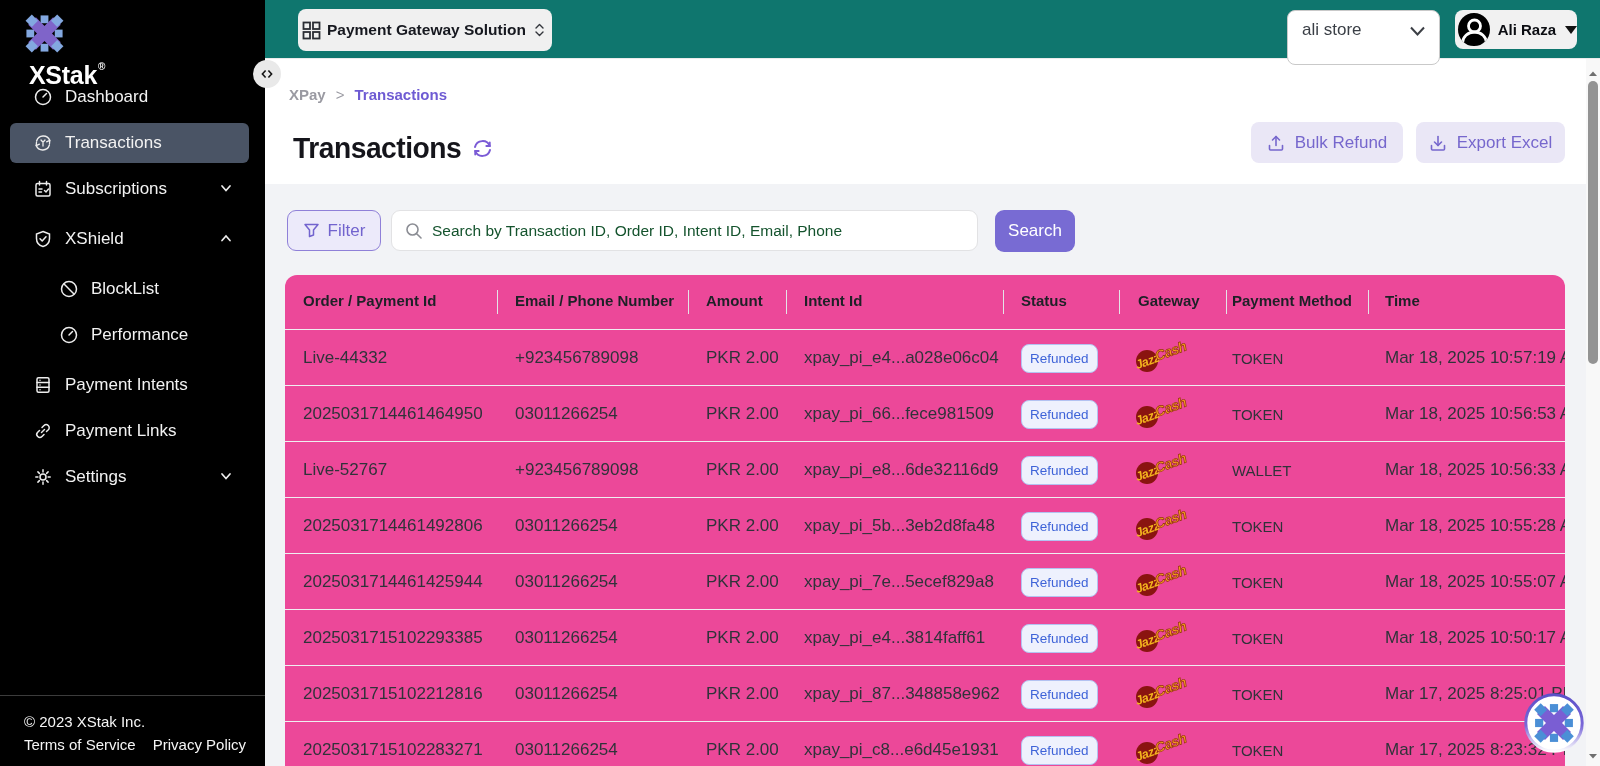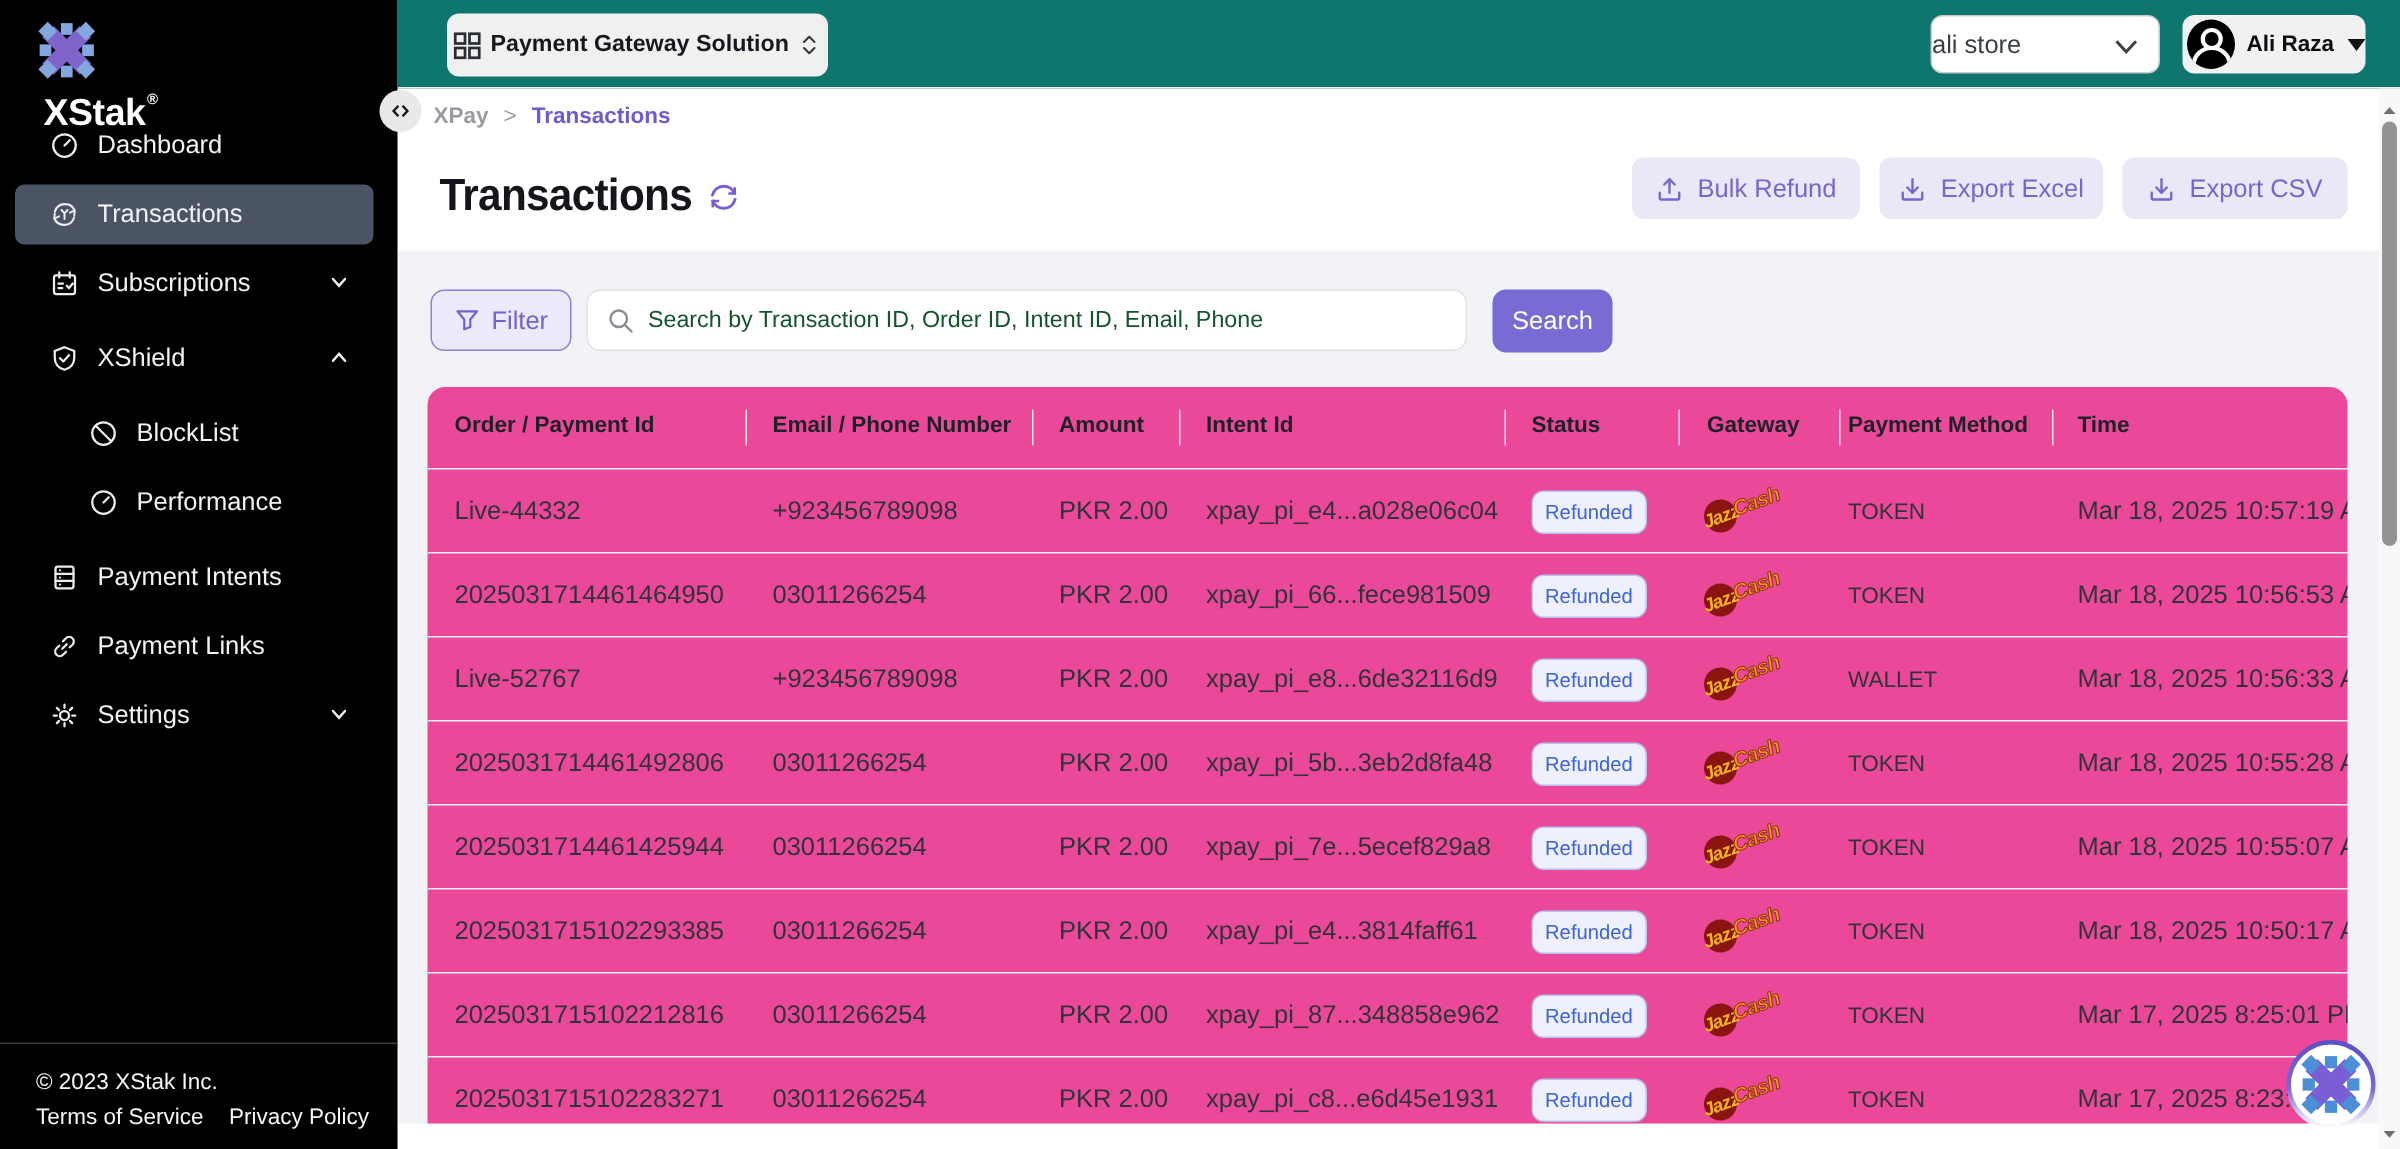--- a/index.html
+++ b/index.html
@@ -14,28 +14,28 @@
 .nav-item.sub .ic { margin-left:50px; }
 .nav-item.active { background:#4a5465; }
 .nav-item .chev { position:absolute; right:16px; top:12px; width:14px; height:14px; }
 .sb-footer { position:absolute; left:0; top:695px; width:265px; height:71px; border-top:1px solid #3c3c3c; color:#f5f5f5; }
 .sb-footer .l1 { position:absolute; left:24px; top:17px; font-size:15px; white-space:nowrap;}
 .sb-footer .l2 { position:absolute; left:24px; top:40px; font-size:15px; white-space:nowrap;}
 .topbar { position:absolute; left:265px; top:0; width:1335px; height:59px; background:#0f766e; border-bottom:1px solid #ebebeb; z-index:3; }
 .pgs-btn { position:absolute; left:33px; top:9px; width:254px; height:42px; background:#f0f0f0; border-radius:8px; display:flex; align-items:center; color:#16181f; font-size:15.5px; font-weight:700; white-space:nowrap; }
 .pgs-btn .grid { margin-left:4px; margin-right:6px; }
 .pgs-btn .updn { margin-left:8px; }
-.store-sel { position:absolute; right:160px; top:10px; width:153px; height:39px; background:#fff; border:1px solid #c9c9c9; border-radius:8px; color:#3a3f46; font-size:17px; line-height:37px; }
+.store-sel { position:absolute; right:160px; top:10px; width:153px; height:55px; background:#fff; border:1px solid #c9c9c9; border-radius:8px; color:#3a3f46; font-size:17px; line-height:37px; padding-left:14px; }
 .store-sel svg { position:absolute; right:13px; top:13px; }
 .user-chip { position:absolute; right:23px; top:10px; width:122px; height:39px; background:#f1f1f1; border-radius:8px; display:flex; align-items:center; }
 .user-chip .av { width:33px; height:33px; border-radius:50%; background:#000; margin-left:3px; position:relative; overflow:hidden; }
 .user-chip .name { color:#0b0d12; font-size:15px; font-weight:700; margin-left:8px; white-space:nowrap; }
 .user-chip .tri { width:0; height:0; border-left:6px solid transparent; border-right:6px solid transparent; border-top:8px solid #111; margin-left:9px; }
 .collapse { position:absolute; left:253px; top:60px; width:28px; height:28px; background:#e9e9e9; border-radius:50%; z-index:6; text-align:center; }
-.main { position:absolute; left:265px; top:42px; width:1335px; height:707px; background:#fff; }
+.main { position:absolute; left:265px; top:59px; width:1335px; height:707px; background:#fff; }
 .crumbs { position:absolute; left:24px; top:27px; font-size:15px; font-weight:700; color:#9a9aa2; }
 .crumbs .sep { margin:0 10px; font-weight:400; color:#9a9aa2; }
 .crumbs .cur { color:#6e5bd3; }
 .h1row { position:absolute; left:28px; top:72px; height:44px; }
 .h1row h1 { font-size:30px; font-weight:700; color:#15151b; letter-spacing:-0.5px; transform:scaleX(0.94); transform-origin:left center; }
 .h1row svg { position:absolute; left:179px; top:7px; }
 .actions { position:absolute; right:35px; top:63px; display:flex; }
 .act-btn { height:41px; background:#eae7f6; border-radius:8px; color:#7667cd; font-size:17px; display:flex; align-items:center; justify-content:center; margin-left:13px; }
 
 .graybg { position:absolute; left:0; top:125px; width:1335px; height:582px; background:#f2f3f6; }
@@ -254,30 +254,20 @@
     <div class="act-btn" style="width:149px">
       <svg width="18" height="18" viewBox="0 0 18 18" style="margin-right:10px">
           <g fill="none" stroke="#7667cd" stroke-width="1.6" stroke-linecap="round" stroke-linejoin="round">
             <path d="M9 2.5 V11.5"></path>
             <path d="M5.5 8 L9 11.5 L12.5 8"></path>
             <path d="M2.5 11.5 v3.5 a1 1 0 0 0 1 1 h11 a1 1 0 0 0 1 -1 v-3.5"></path>
           </g>
         </svg>
       Export Excel
     </div>
-    <div class="act-btn" style="width:150px">
-      <svg width="18" height="18" viewBox="0 0 18 18" style="margin-right:10px">
-          <g fill="none" stroke="#7667cd" stroke-width="1.6" stroke-linecap="round" stroke-linejoin="round">
-            <path d="M9 2.5 V11.5"></path>
-            <path d="M5.5 8 L9 11.5 L12.5 8"></path>
-            <path d="M2.5 11.5 v3.5 a1 1 0 0 0 1 1 h11 a1 1 0 0 0 1 -1 v-3.5"></path>
-          </g>
-        </svg>
-      Export CSV
-    </div>
   </div>
   <div class="graybg">
     <div class="filter-btn">
       <svg width="17" height="17" viewBox="0 0 17 17">
           <path d="M2 2.5 H15 L10.5 8 V13 L6.5 14.5 V8 Z" fill="none" stroke="#7264ce" stroke-width="1.5" stroke-linejoin="round"></path>
         </svg>
       Filter
     </div>
     <div class="searchbox">
       <svg width="18" height="18" viewBox="0 0 18 18">

